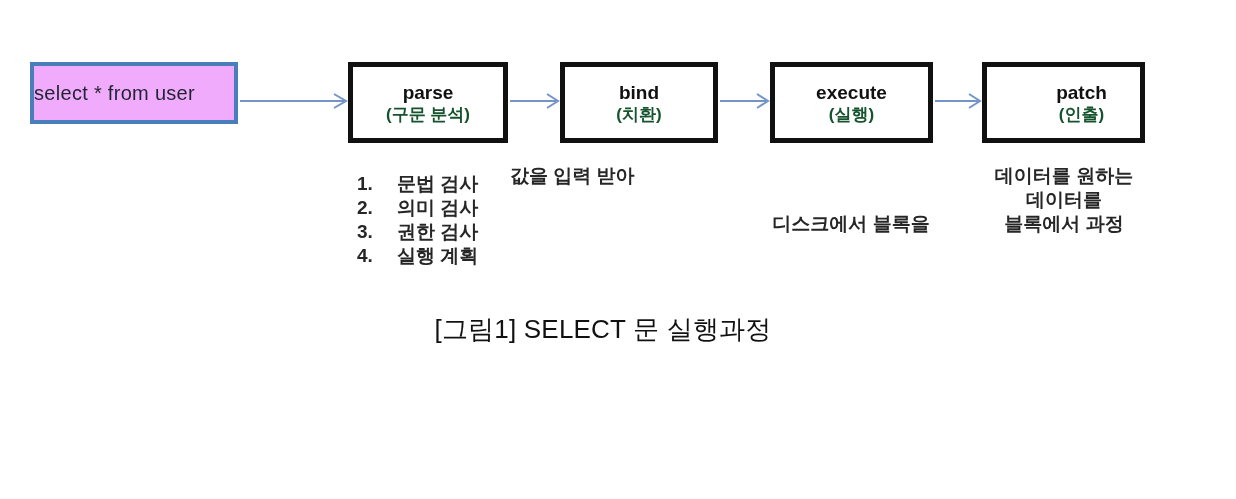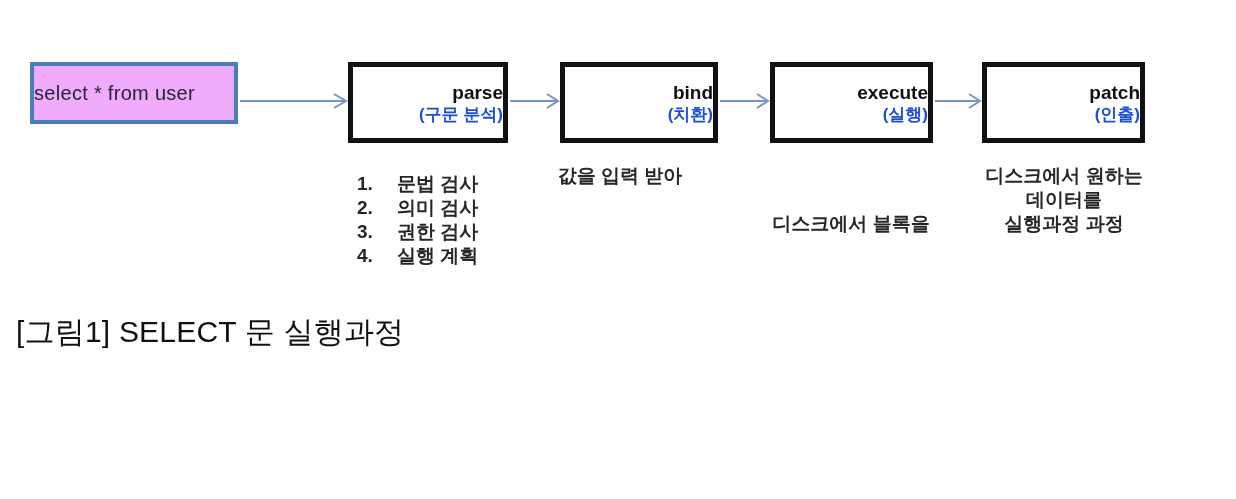--- a/index.html
+++ b/index.html
@@ -50,34 +50,34 @@
     white-space: nowrap;
   }
   .step-box {
     position: absolute;
     top: 62px;
     height: 81px;
     border: 5px solid var(--process-border);
     background: #ffffff;
     display: flex;
     flex-direction: column;
-    align-items: flex-end;
+    align-items: center;
     justify-content: center;
     text-align: center;
   }
   .step-box .title {
     font-size: 19px;
     font-weight: 700;
     color: #111;
     line-height: 23px;
   }
   .step-box .subtitle {
     font-size: 17px;
     font-weight: 700;
-    color: #1d4ed8;
+    color: #14532d;
     line-height: 21px;
     white-space: nowrap;
   }
   .box-parse   { left: 348px; width: 160px; }
   .box-bind    { left: 560px; width: 158px; }
   .box-execute { left: 770px; width: 163px; }
   .box-patch   { left: 982px; width: 163px; padding-left: 36px; }
 
   .desc {
     position: absolute;
@@ -85,29 +85,30 @@
     font-weight: 700;
     line-height: 24px;
     color: var(--text);
     white-space: nowrap;
   }
   .desc-parse { left: 357px; top: 164px; text-align: left; margin-top: 8px; }
   .desc-parse .num {
     display: inline-block;
     width: 40px;
   }
-  .desc-bind    { left: 510px; top: 164px; width: 220px; text-align: center; }
+  .desc-bind    { left: 510px; top: 164px; width: 220px; text-align: left; }
   .desc-execute { left: 741px; top: 164px; width: 220px; text-align: center; margin-top: 48px; }
   .desc-patch   { left: 954px; top: 164px; width: 220px; text-align: center; }
 
   .caption {
     position: absolute;
     left: 0; top: 312px;
     width: 1190px;
-    font-size: 30px;
+    text-align: center;
+    font-size: 26px;
     font-weight: 400;
     color: #111111;
     letter-spacing: 0.2px;
     padding-left: 16px;
   }
 </style>
 </head>
 <body>
 
 <div class="canvas">
@@ -164,20 +165,20 @@
 
   <div class="desc desc-bind">
     <div>값을 입력 받아</div>
   </div>
 
   <div class="desc desc-execute">
     <div>디스크에서 블록을</div>
   </div>
 
   <div class="desc desc-patch">
-    <div>디스크에서 원하는</div>
+    <div>데이터를 원하는</div>
     <div>데이터를</div>
-    <div>실행과정 과정</div>
+    <div>블록에서 과정</div>
   </div>
 
   <div class="caption">[그림1] SELECT 문 실행과정</div>
 
 </div>
 
 </body></html>

